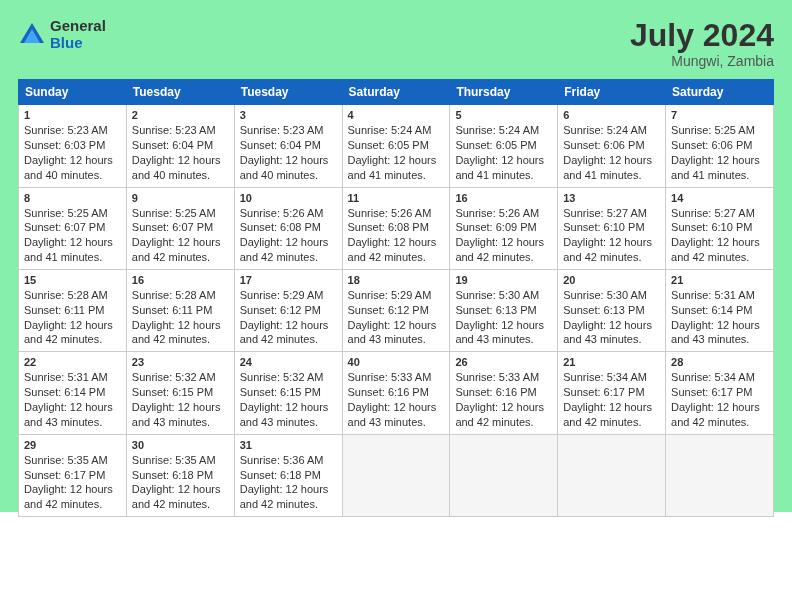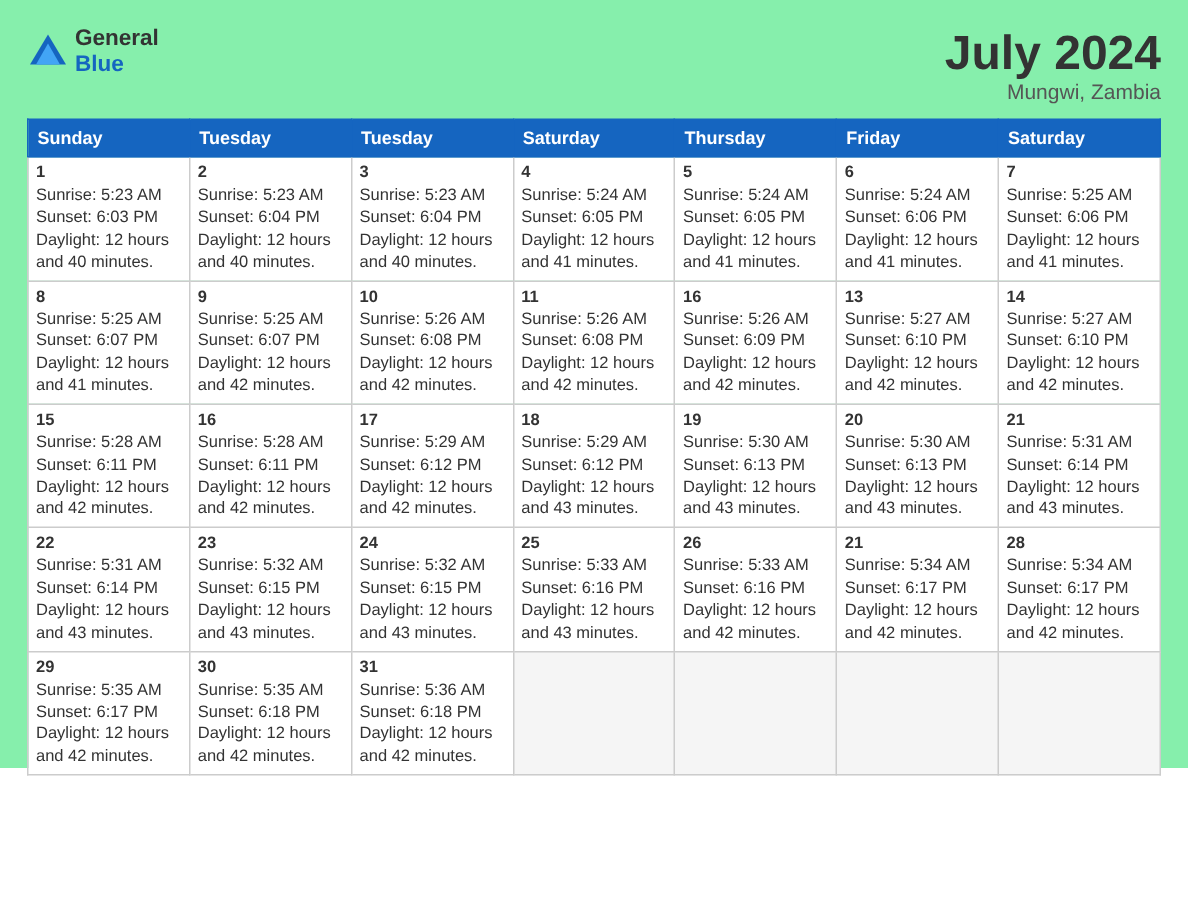--- a/index.html
+++ b/index.html
@@ -327,21 +327,21 @@
       </td>
           <td>
         <span class="day-num">24</span>
         <div class="day-info">
           Sunrise: 5:32 AM<br>
           Sunset: 6:15 PM<br>
           Daylight: 12 hours and 43 minutes.
         </div>
       </td>
           <td>
-        <span class="day-num">25</span>
+        <span class="day-num">40</span>
         <div class="day-info">
           Sunrise: 5:33 AM<br>
           Sunset: 6:16 PM<br>
           Daylight: 12 hours and 43 minutes.
         </div>
       </td>
           <td>
         <span class="day-num">26</span>
         <div class="day-info">
           Sunrise: 5:33 AM<br>

